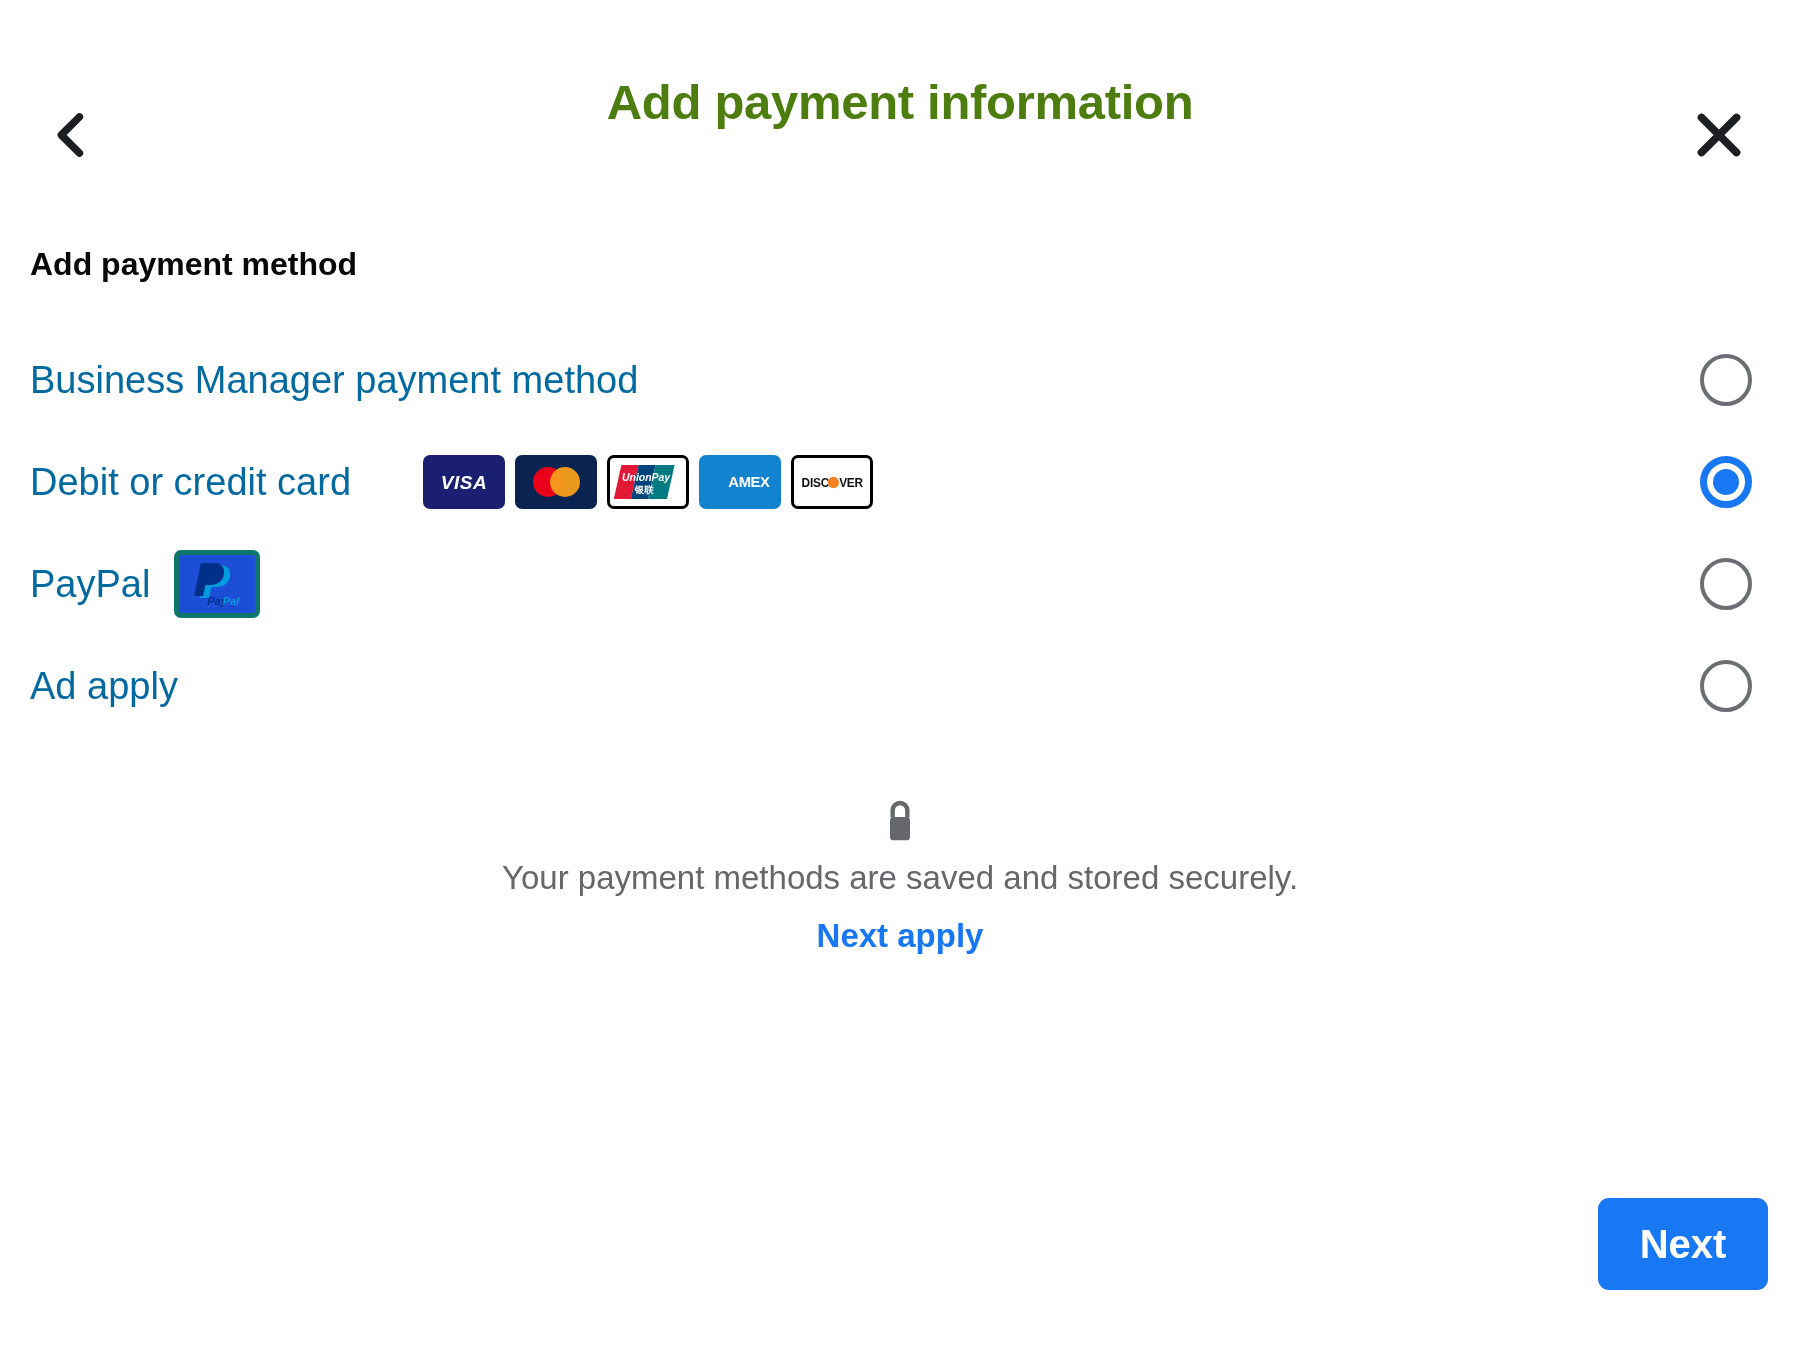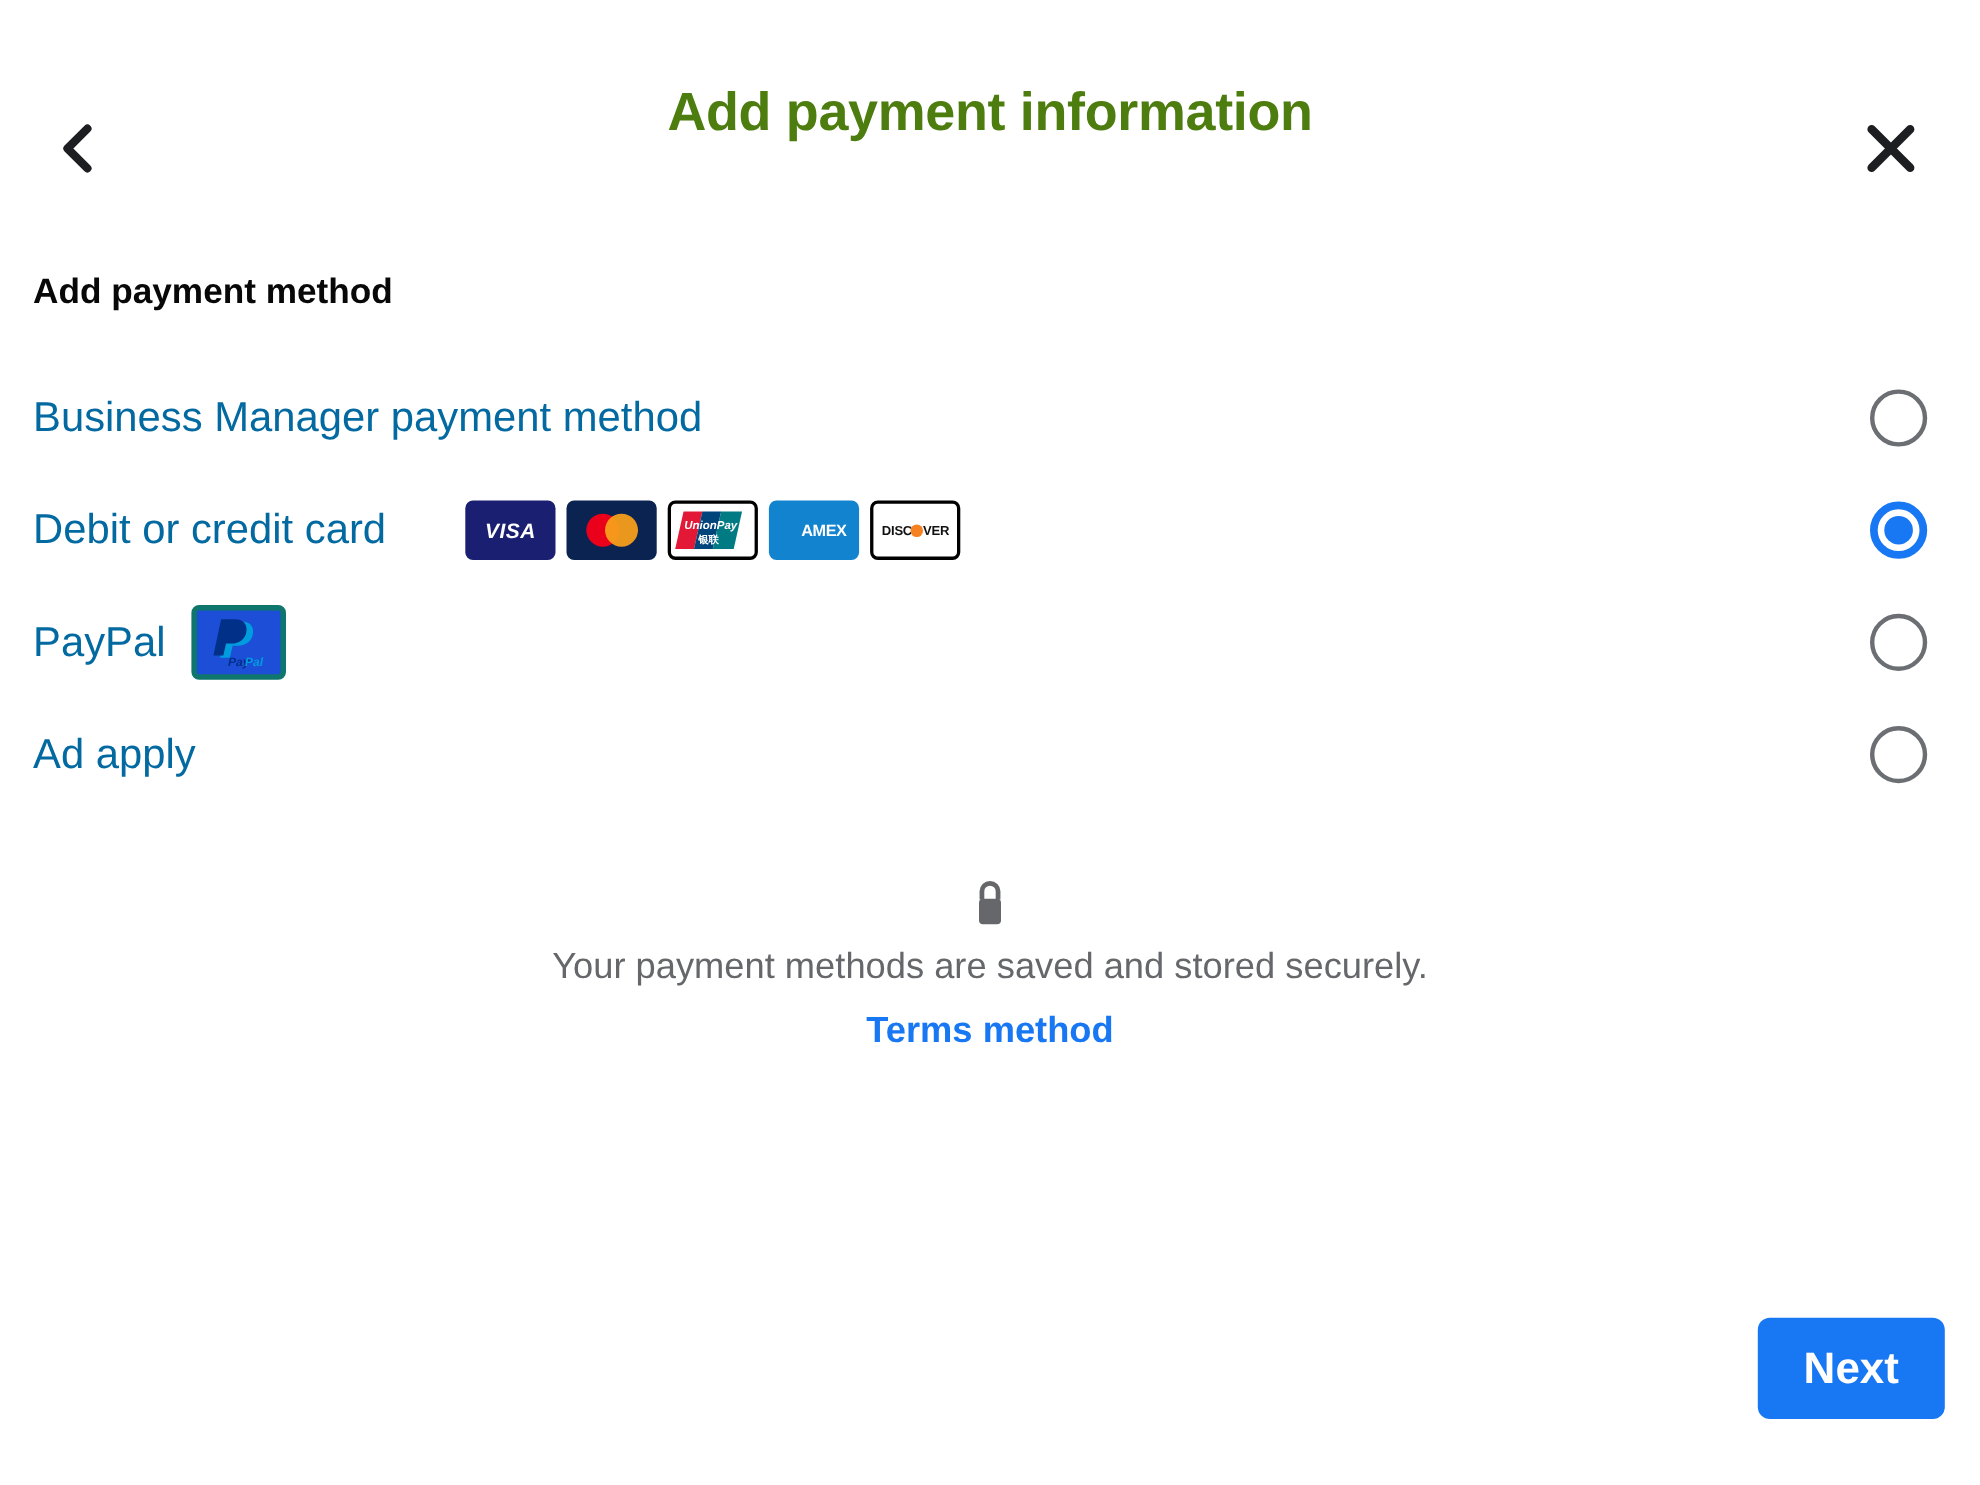--- a/index.html
+++ b/index.html
@@ -294,20 +294,20 @@
     </div>
 
   </div>
 
   <div class="secure-block">
     <svg class="lock-icon" width="40" height="52" viewBox="0 0 24 30">
       <path d="M7.6 13 V8.6 a4.4 4.4 0 0 1 8.8 0 V13" fill="none" stroke="#65676b" stroke-width="2.6"></path>
       <rect x="6" y="12.6" width="12" height="14" rx="2.2" fill="#65676b"></rect>
     </svg>
     <div class="secure-text">Your payment methods are saved and stored securely.</div>
-    <a class="terms-link" href="#">Terms method</a>
+    <a class="terms-link" href="#">Next apply</a>
   </div>
 
 </div>
 
 <div class="footer">
   <button class="next-btn">Next</button>
 </div>
 
 </body></html>

